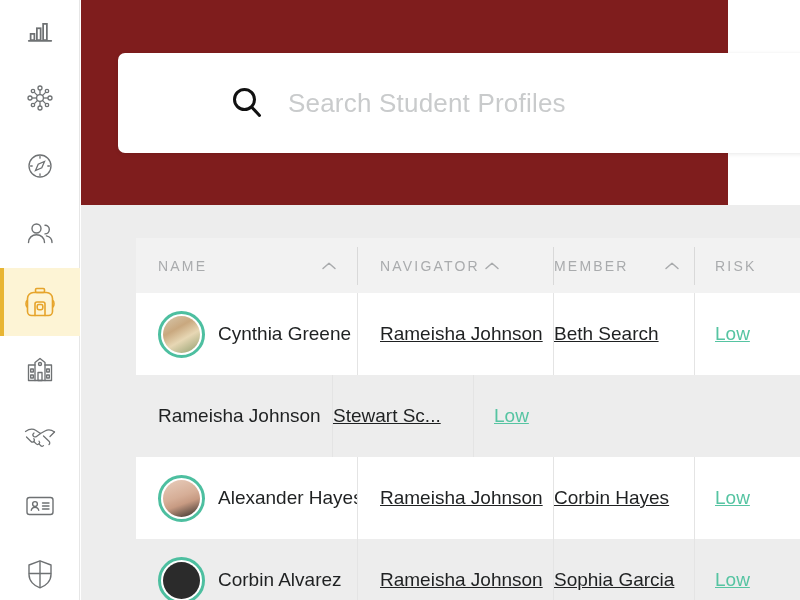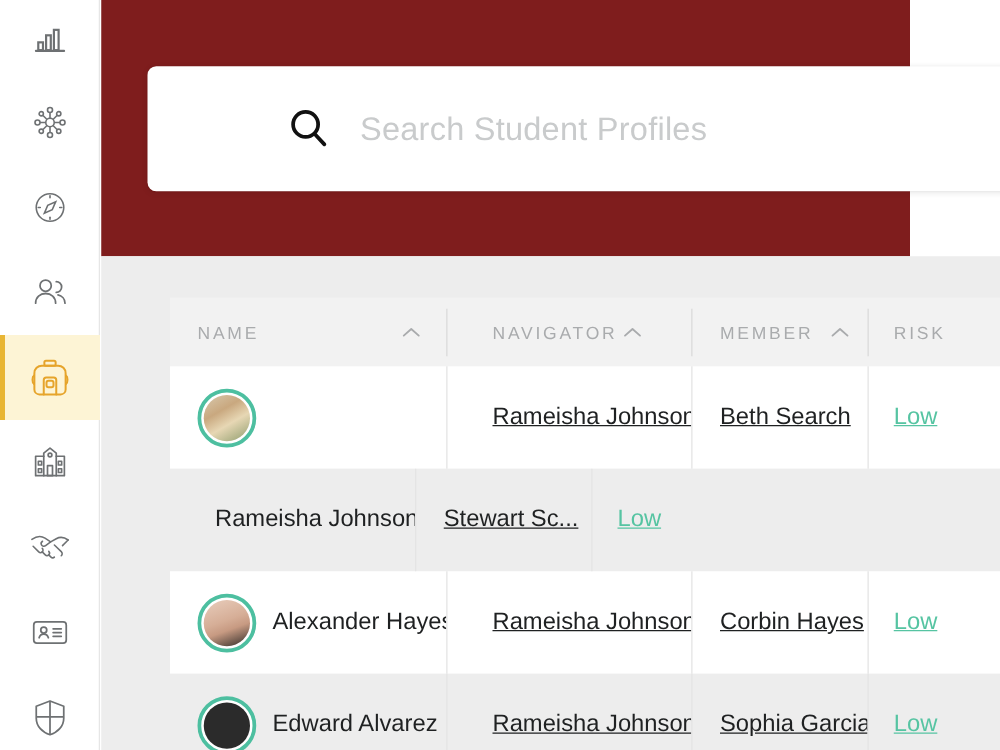--- a/index.html
+++ b/index.html
@@ -116,22 +116,22 @@
     color: #a9abad;
     font-size: 14px;
     letter-spacing: 2.2px;
     position: relative;
   }
   .th .lbl { white-space: nowrap; }
   .th .caret { margin-left: auto; padding-left: 10px; display: flex; align-items: center; }
   .th + .th { border-left: 1px solid #d9d9d9; }
 
   .col-name      { width: 221px; padding-left: 22px; padding-right: 20px; }
-  .col-navigator { width: 196px; padding-left: 36px; padding-right: 18px; }
-  .col-member    { width: 141px; padding-left: 22px; padding-right: 14px; }
+  .col-navigator { width: 196px; padding-left: 22px; padding-right: 18px; }
+  .col-member    { width: 141px; padding-right: 14px; }
   .col-risk      { width: 142px; padding-left: 20px; padding-right: 14px; }
 
   .th.col-navigator .caret { margin-left: 4px; padding-left: 0; }
 
   .tbody { }
   .tr {
     display: flex;
     height: 82px;
     background: #ffffff;
   }
@@ -379,20 +379,21 @@
 
         </div>
 
         <div class="tbody">
 
           <div class="tr">
             <div class="td col-name">
               <span class="avatar-wrap">
                 <span class="avatar a1"></span>
               </span>
+              <span>Cynthia Greene</span>
             </div>
             <div class="td col-navigator">Rameisha Johnson</div>
             <div class="td col-member">Beth Search</div>
             <div class="td col-risk risk">Low</div>
           </div>
 
           <div class="tr alt">
             <div class="td col-navigator">Rameisha Johnson</div>
             <div class="td col-member">Stewart Sc...</div>
             <div class="td col-risk risk">Low</div>
@@ -408,21 +409,21 @@
             <div class="td col-navigator">Rameisha Johnson</div>
             <div class="td col-member">Corbin Hayes</div>
             <div class="td col-risk risk">Low</div>
           </div>
 
           <div class="tr alt">
             <div class="td col-name">
               <span class="avatar-wrap">
                 <span class="avatar a4"></span>
               </span>
-              <span>Edward Alvarez</span>
+              <span>Corbin Alvarez</span>
             </div>
             <div class="td col-navigator">Rameisha Johnson</div>
             <div class="td col-member">Sophia Garcia</div>
             <div class="td col-risk risk">Low</div>
           </div>
 
         </div>
       </div>
     </div>
   </div>

